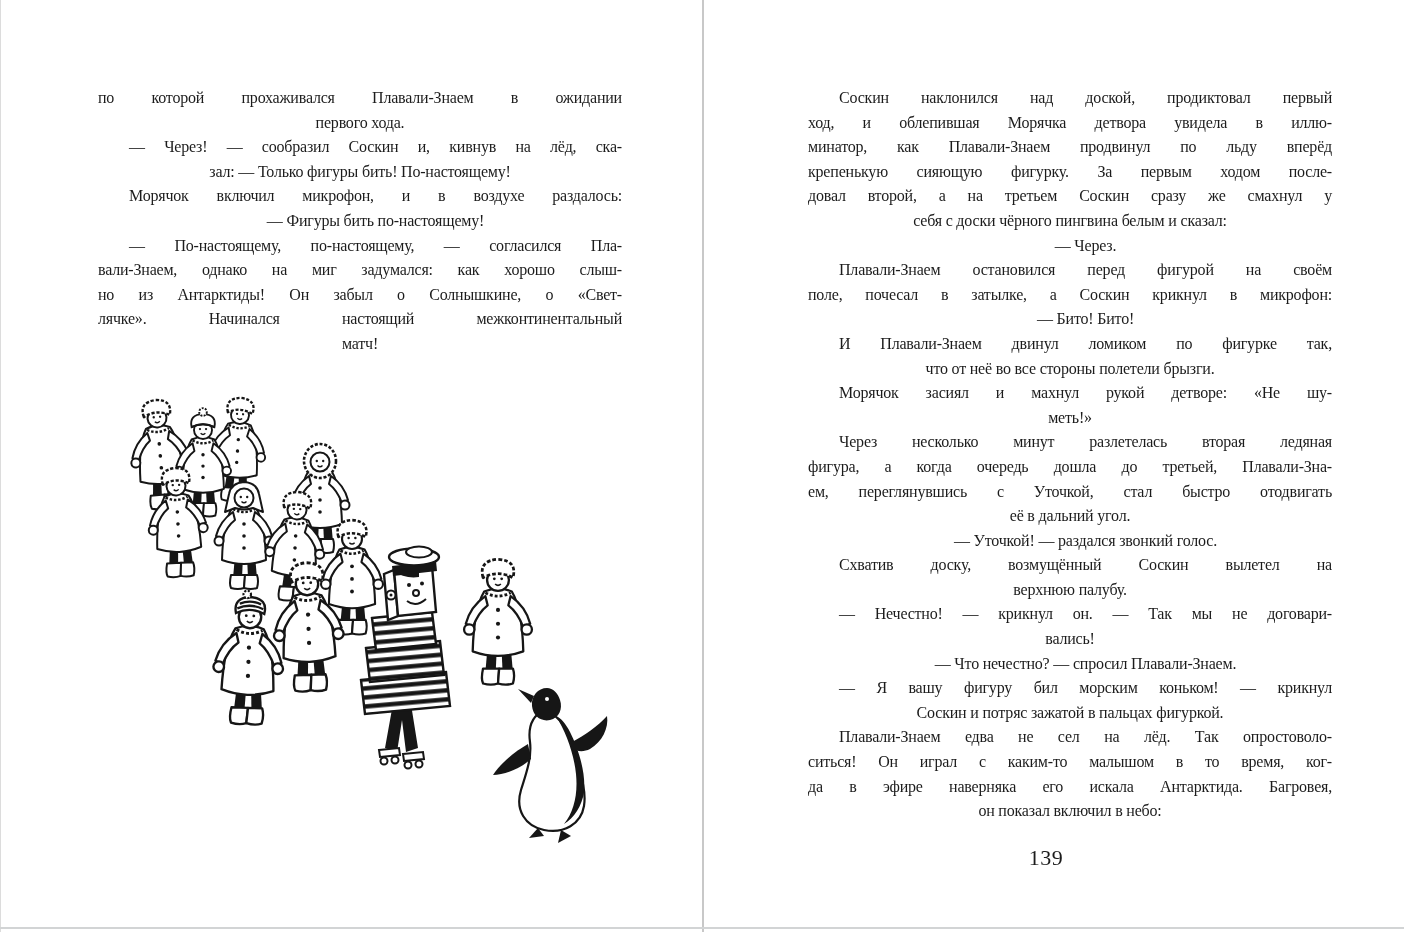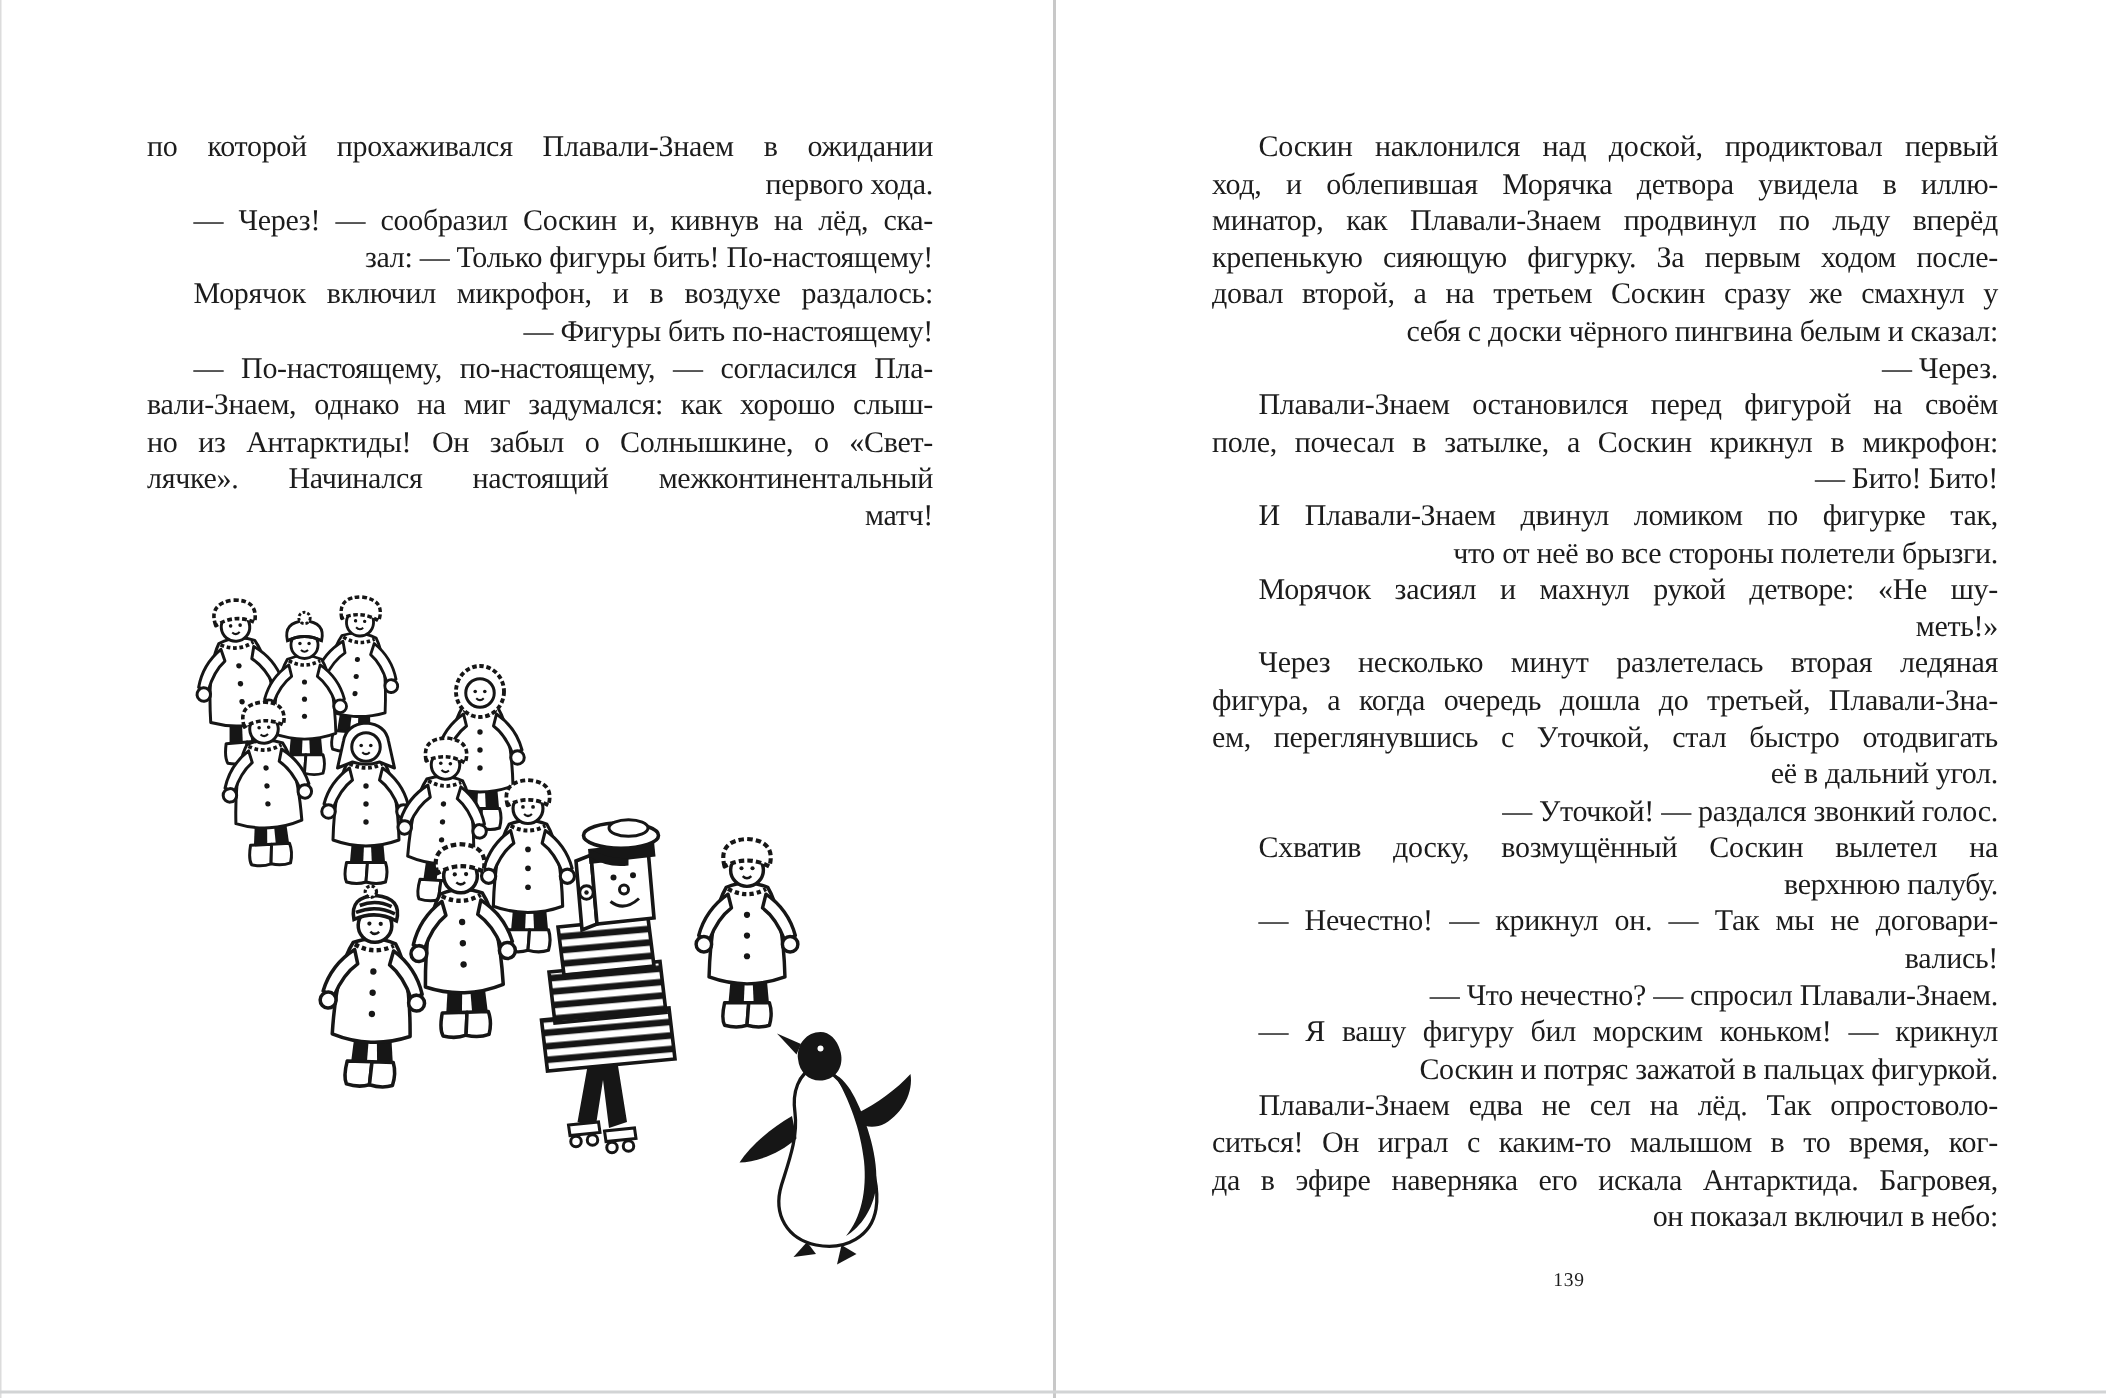--- a/index.html
+++ b/index.html
@@ -10,37 +10,37 @@
     color:#1c1c1c;
     position:relative;
     overflow:hidden;
   }
   .spread { position:absolute; inset:0; }
 
   .text-col {
     position:absolute;
     top:86px;
     width:524px;
-    font-size:20px;
+    font-size:16px;
     line-height:24.6px;
     letter-spacing:-0.2px;
   }
   .text-col.left  { left:98px;  }
   .text-col.right { left:808px; }
 
-  .line { text-align:right; }
+  .line { text-align:center; }
   .line.j { text-align:justify; text-align-last:justify; }
   .line.ind { text-indent:31px; }
 
   .page-number {
     position:absolute;
     left:784px; width:524px;
     top:845px;
     text-align:center;
-    font-size:13px;
+    font-size:22px;
     letter-spacing:0.5px;
   }
 
   .illustration {
     position:absolute;
     left:100px; top:382px;
     width:520px; height:463px;
   }
 
   .gutter-line {

